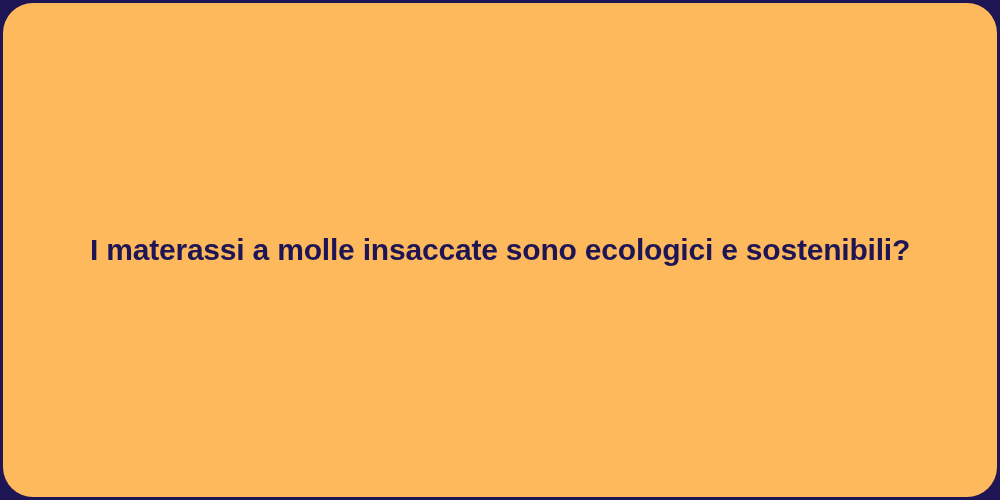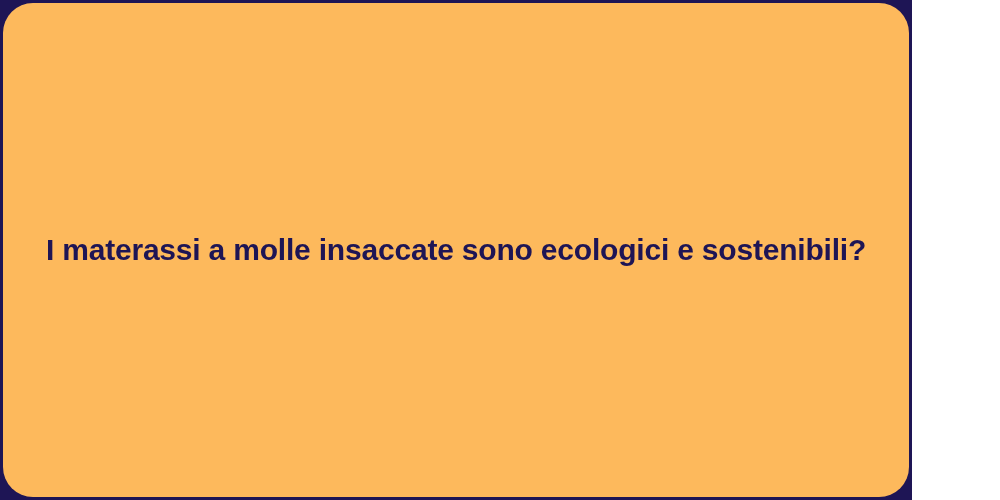--- a/index.html
+++ b/index.html
@@ -10,21 +10,21 @@
   body {
     width: 1000px;
     height: 500px;
     overflow: hidden;
     font-family: "Liberation Sans", sans-serif;
   }
 
   .frame {
     position: relative;
     box-sizing: border-box;
-    width: 912px;
+    width: 1000px;
     height: 500px;
     background: #1e1555;
     padding: 3px;
   }
 
   .card {
     box-sizing: border-box;
     width: 100%;
     height: 100%;
     background: #fdb95c;

